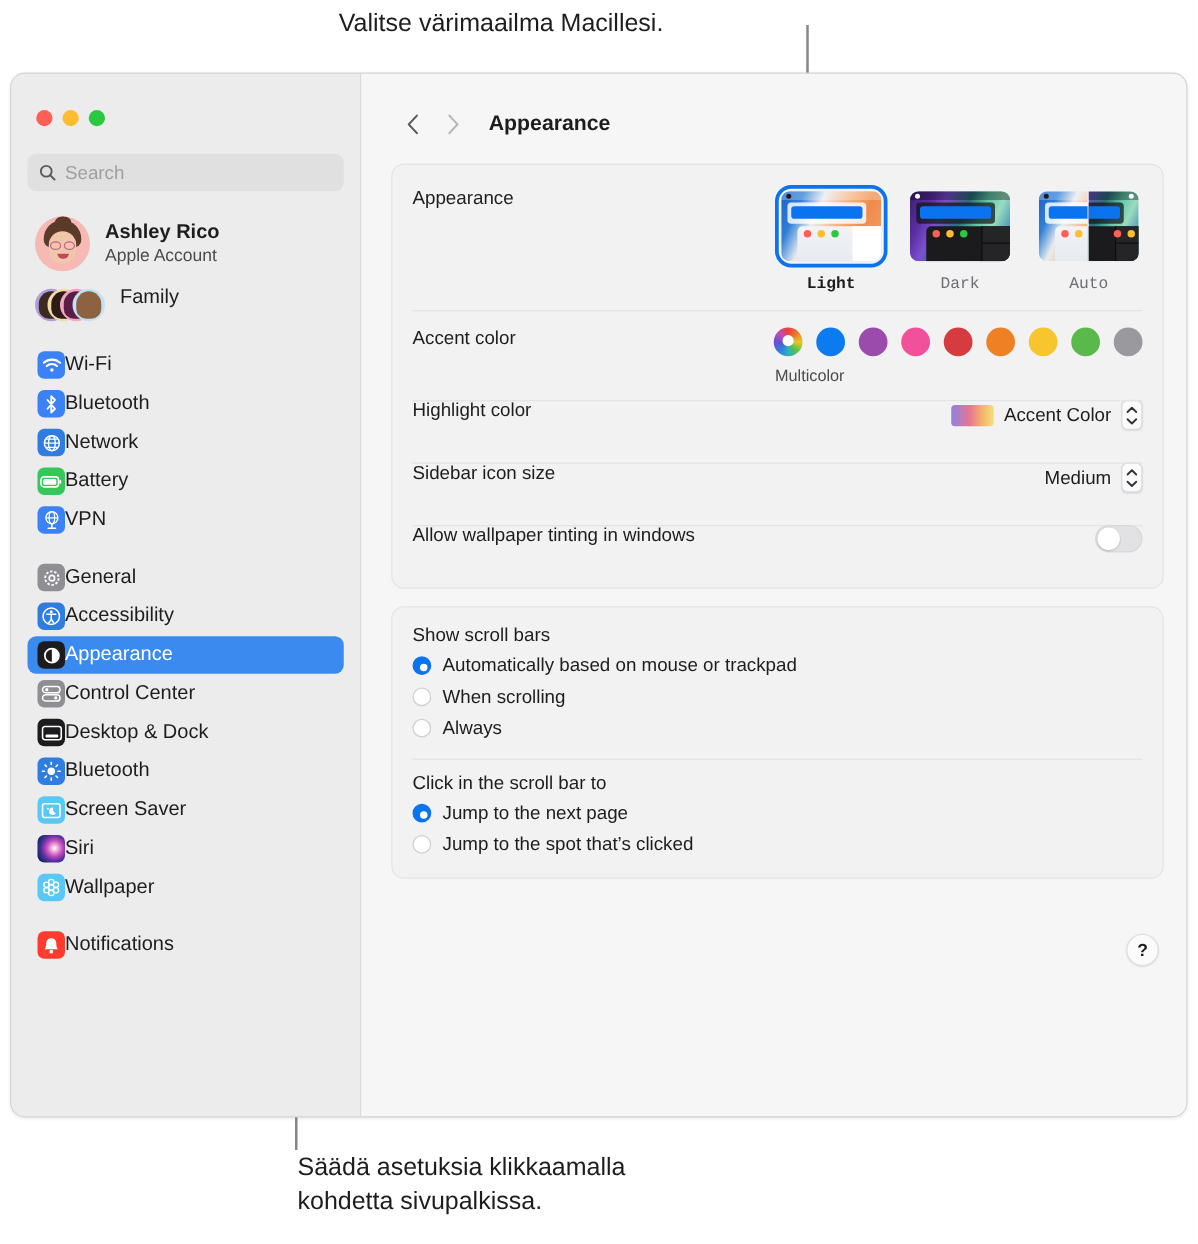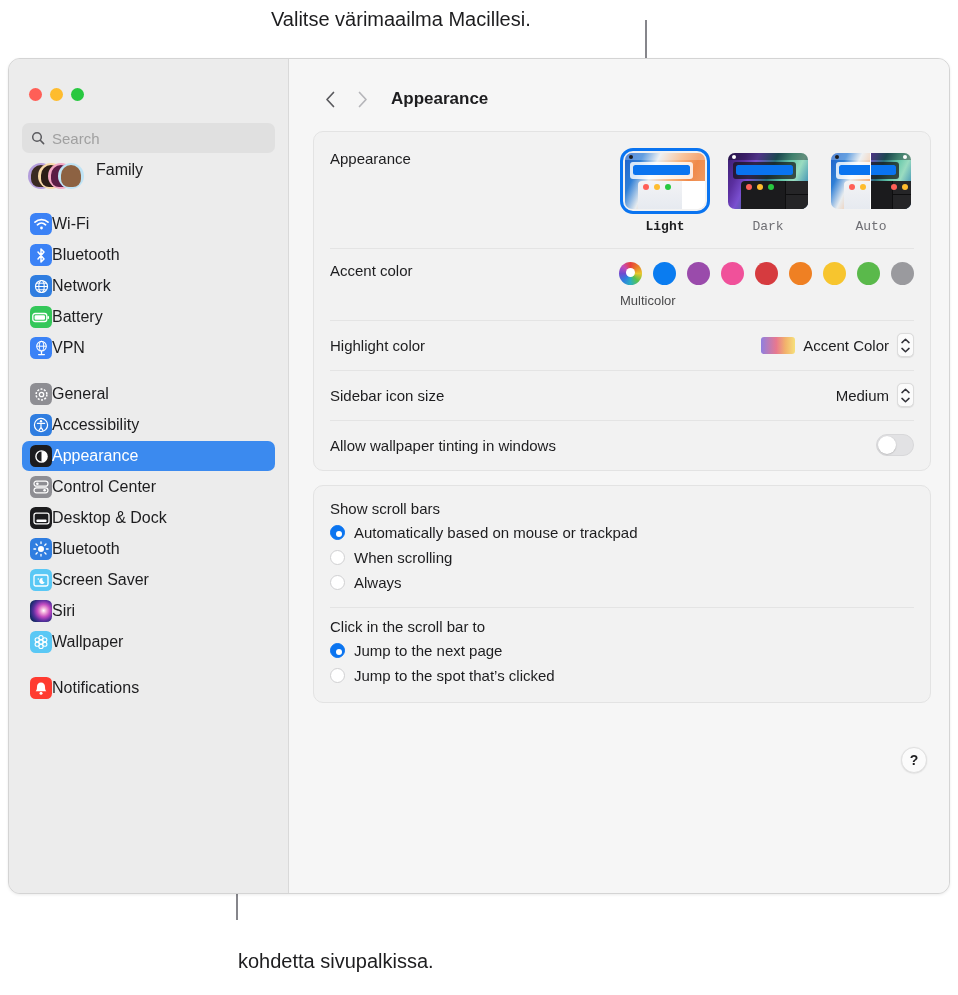--- a/index.html
+++ b/index.html
@@ -147,21 +147,21 @@
   .chev { width: 26px; height: 26px; display: flex; align-items: center; justify-content: center; }
   .pane-title { font-size: 17px; font-weight: bold; color: #1d1d1f; margin-left: 10px; }
 
   .card {
     background: #f2f2f2;
     border: 1px solid #e3e3e3;
     border-radius: 10px;
     margin-top: 14px;
   }
   .row {
-    display: flex; align-items: center;
+    display: flex; align-items: flex-start;
     padding: 0 16px;
     min-height: 50px;
     position: relative;
   }
   .row + .row::before {
     content: ""; position: absolute; left: 16px; right: 16px; top: 0;
     height: 1px; background: #e4e4e4;
   }
   .row-label { font-size: 15px; color: #1d1d1f; flex: 0 0 auto; }
   .row-right { margin-left: auto; display: flex; align-items: center; gap: 8px; }
@@ -296,40 +296,54 @@
 </style>
 </head>
 <body>
 
 <div class="page">
 
   <div class="callout-text" id="callout-top">Valitse värimaailma Macillesi.</div>
   <div class="leader" id="leader-top"></div>
 
   <div class="leader" id="leader-bottom"></div>
-  <div class="callout-text" id="callout-bottom"><br><span>kohdetta sivupalkissa.</span></div>
+  <div class="callout-text" id="callout-bottom"><span>Säädä asetuksia klikkaamalla</span><br><span>kohdetta sivupalkissa.</span></div>
 
   <div class="window">
 
     <div class="sidebar">
 
       <div class="traffic">
         <span class="tl red"></span>
         <span class="tl yellow"></span>
         <span class="tl green"></span>
       </div>
 
       <div class="search-wrap">
         <svg width="14" height="14" viewBox="0 0 14 14">
           <circle cx="6" cy="6" r="4.3" fill="none" stroke="#5a5a5e" stroke-width="1.5"></circle>
           <line x1="9.3" y1="9.3" x2="12.6" y2="12.6" stroke="#5a5a5e" stroke-width="1.6" stroke-linecap="round"></line>
         </svg>
         <input class="search-input" placeholder="Search" style="">
       </div>
 
+      <div class="account">
+        <div class="avatar">
+          <span class="bun"></span>
+            <span class="hair"></span>
+            <span class="face"></span>
+          <span class="gl1"></span>
+            <span class="gl2"></span>
+            <span class="mouth"></span>
+        </div>
+        <div class="account-text">
+          <span class="account-name">Ashley Rico</span>
+          <span class="account-sub">Apple Account</span>
+        </div>
+      </div>
 
       <div class="family">
         <div class="family-avatars">
           <span class="fa">
               <i></i>
             </span>
             <span class="fa">
               <i></i>
             </span>
             <span class="fa">

